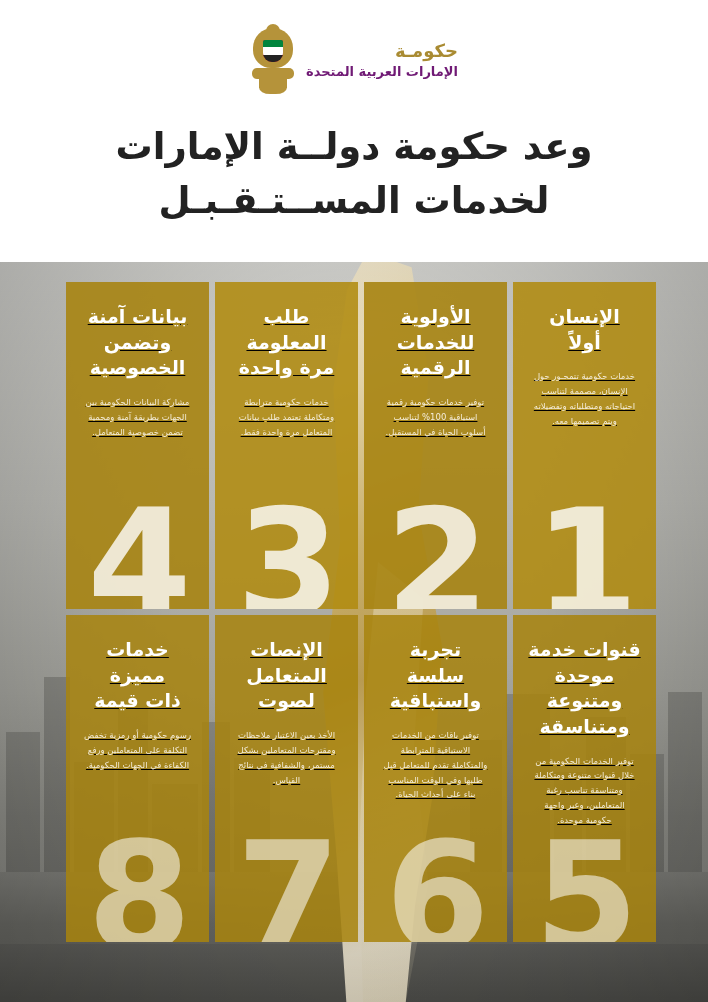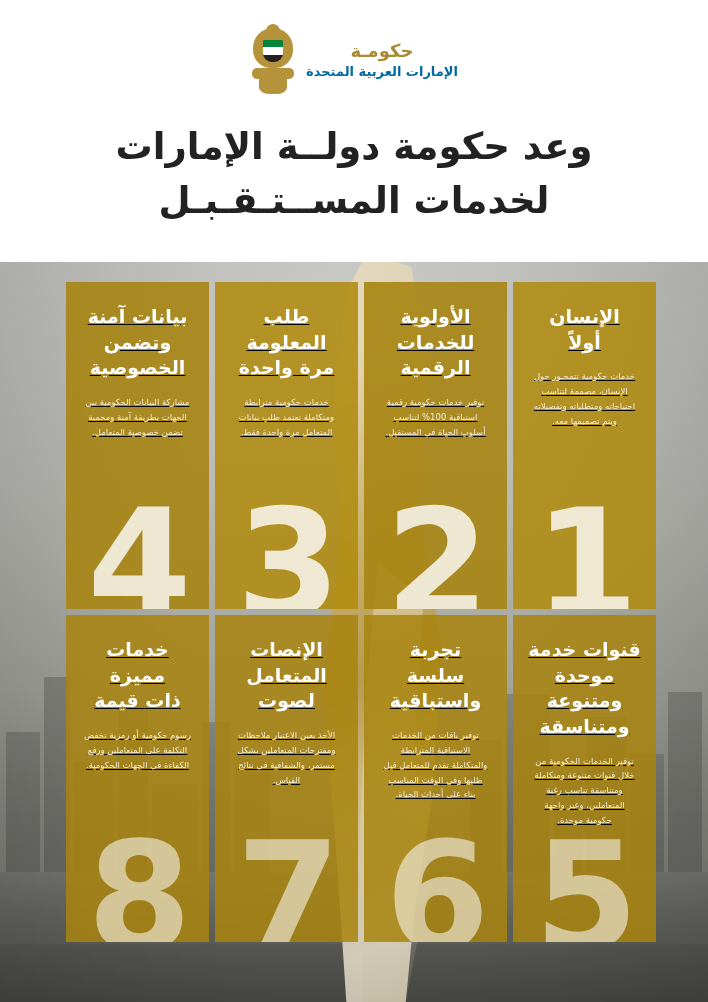--- a/index.html
+++ b/index.html
@@ -83,34 +83,34 @@
   }
   .emblem .tail {
     position: absolute;
     left: 9px; top: 54px;
     width: 28px; height: 16px;
     background: #b5933a;
     border-radius: 0 0 40% 40%;
   }
 
   .emblem-text {
-    text-align: center;
+    text-align: right;
     line-height: 1.25;
     direction: rtl;
   }
   .emblem-text .line1 {
     font-size: 18px;
     font-weight: bold;
     color: #a98b32;
     letter-spacing: 1px;
   }
   .emblem-text .line2 {
     font-size: 13px;
     font-weight: bold;
-    color: #0369a1;
+    color: #701a75;
     margin-top: 2px;
   }
 
   .main-title {
     position: absolute;
     top: 112px;
     left: 0;
     width: 708px;
     text-align: center;
     direction: rtl;

